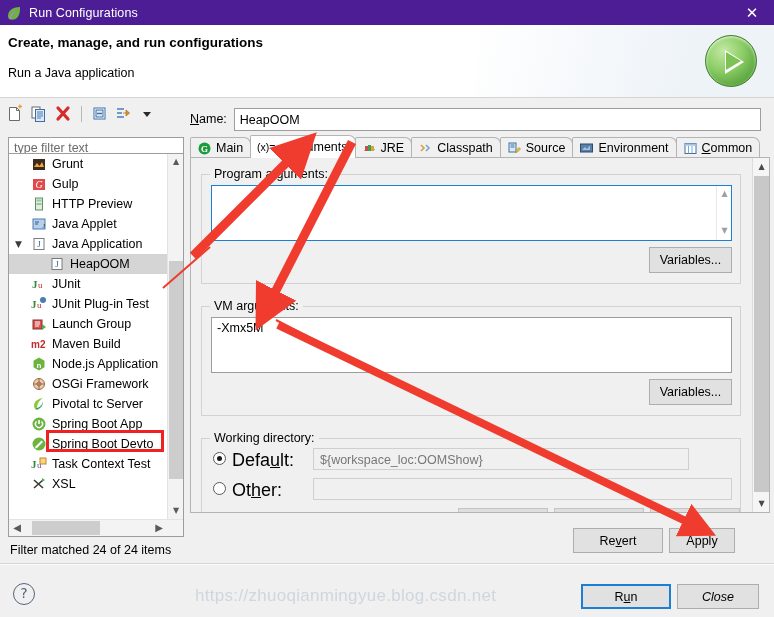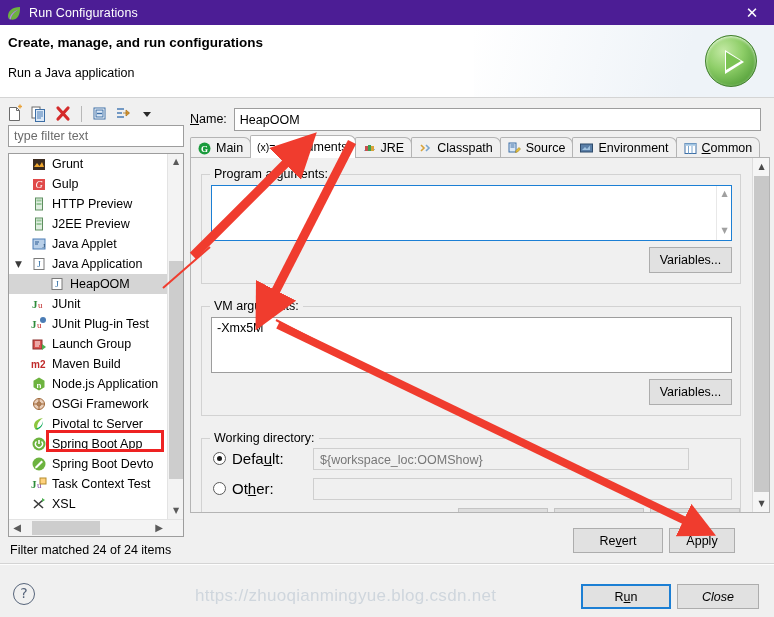--- a/index.html
+++ b/index.html
@@ -73,21 +73,21 @@
   
   .leftpanel {
     position: absolute; left: 5px; top: 101px; width: 180px; height: 470px;
   }
   .toolbar { position: absolute; left: 0; top: 0; width: 180px; height: 26px;
              display: flex; align-items: center; gap: 4px; }
   .tbicon { width: 20px; height: 20px; position: relative; display: inline-block; }
   .tbsep { width: 1px; height: 16px; background: #b8b8b8; margin: 0 4px; }
 
   .filterbox {
-    position: absolute; left: 3px; top: 24px; width: 176px; height: 22px;
+    position: absolute; left: 3px; top: 36px; width: 176px; height: 22px;
     border: 1px solid #9d9d9d; background: #fff;
     font-size: 12.5px; color: #6b6b6b; padding: 2px 5px; line-height: 17px;
   }
   .treewrap {
     position: absolute; left: 3px; top: 52px; width: 176px; height: 384px;
     border: 1px solid #9d9d9d; background: #ffffff; overflow: hidden;
   }
   .treelist { position: absolute; left: 0; top: 0; width: 159px; }
   .trow {
     height: 20px; display: flex; align-items: center;
@@ -184,21 +184,21 @@
   .u { text-decoration: underline; }
 
   .radio {
     position: absolute; width: 13px; height: 13px; border-radius: 50%;
     border: 1px solid #5a5a5a; background: #fff;
   }
   .radio.on::after {
     content: ""; position: absolute; left: 3px; top: 3px; width: 5px; height: 5px;
     border-radius: 50%; background: #1b1b1b;
   }
-  .radlabel { position: absolute; font-size: 15px; color: #000; }
+  .radlabel { position: absolute; font-size: 18px; color: #000; }
   .rotext {
     position: absolute; background: #f0f0f0; border: 1px solid #cfcfcf;
     font-size: 12.5px; color: #777; padding: 2px 6px; line-height: 18px;
   }
 
   .panelvs {
     position: absolute; right: 0; top: 0; bottom: 0; width: 17px;
     background: #f5f5f5; border-left: 1px solid #dcdcdc;
   }
   .panelvs .a { width: 17px; height: 17px; text-align: center; color: #4a4a4a;
@@ -322,28 +322,20 @@
           <div class="trow">
             <span class="ti"><svg width="16" height="16" viewBox="0 0 16 16">
                 <rect x="4.5" y="2" width="7" height="12" fill="#dfeee0" stroke="#5f8f60"></rect>
                 <rect x="5.5" y="3.5" width="5" height="2" fill="#9ac79b"></rect>
                 <rect x="5.5" y="7" width="5" height="2" fill="#9ac79b"></rect>
               </svg></span>
             <span>HTTP Preview</span>
           </div>
           <div class="trow">
             <span class="ti"><svg width="16" height="16" viewBox="0 0 16 16">
-                <rect x="4.5" y="2" width="7" height="12" fill="#dfeee0" stroke="#5f8f60"></rect>
-                <rect x="5.5" y="3.5" width="5" height="2" fill="#9ac79b"></rect>
-                <rect x="5.5" y="7" width="5" height="2" fill="#9ac79b"></rect>
-              </svg></span>
-            <span>J2EE Preview</span>
-          </div>
-          <div class="trow">
-            <span class="ti"><svg width="16" height="16" viewBox="0 0 16 16">
                 <rect x="2" y="3" width="12" height="10" fill="#b8cfe8" stroke="#4a7cb5"></rect>
                 <path d="M4 6h4M4 8h3" stroke="#2d5d94"></path>
                 <text x="11.5" y="12" font-size="7" fill="#1a3c63" font-family="serif">J</text>
               </svg></span>
             <span>Java Applet</span>
           </div>
           <div class="trow">
             <span class="twisty">▼</span>
             <span class="ti"><svg width="16" height="16" viewBox="0 0 16 16">
                 <rect x="3" y="2.5" width="10" height="11" fill="#fff" stroke="#7a7a7a"></rect>

